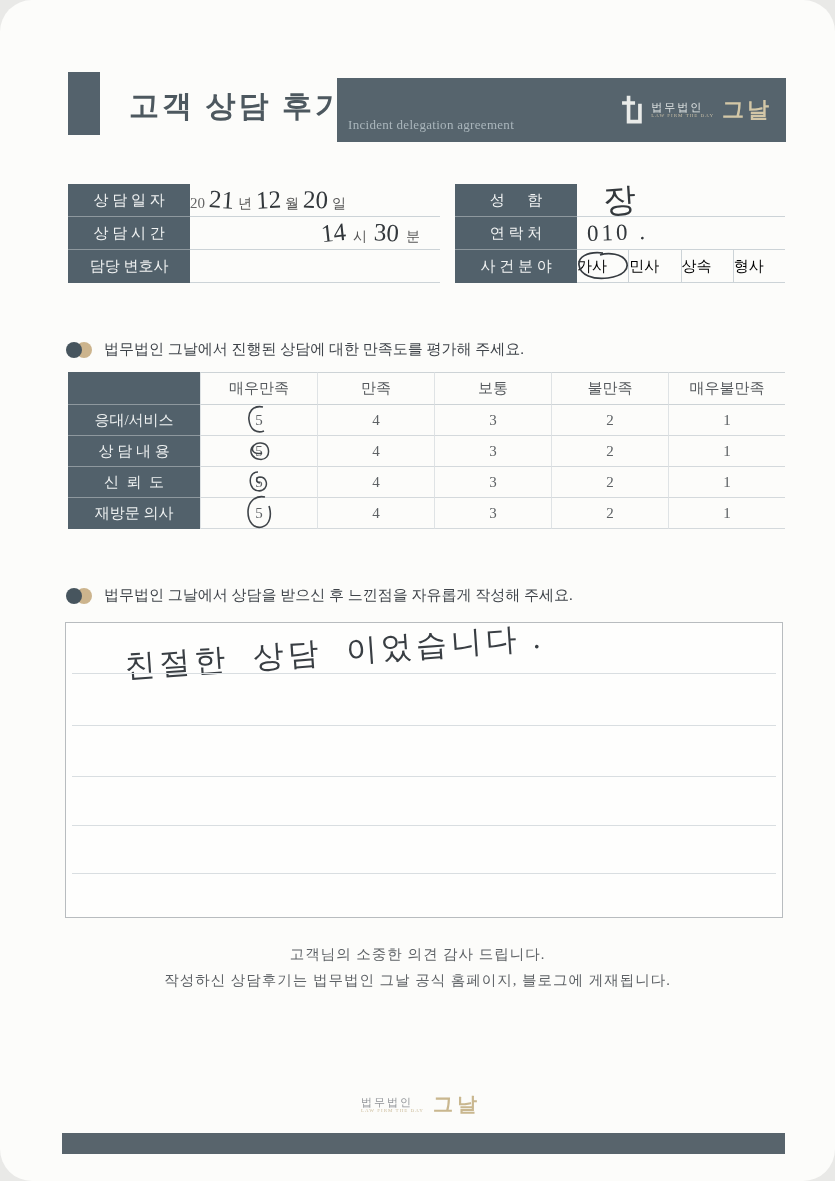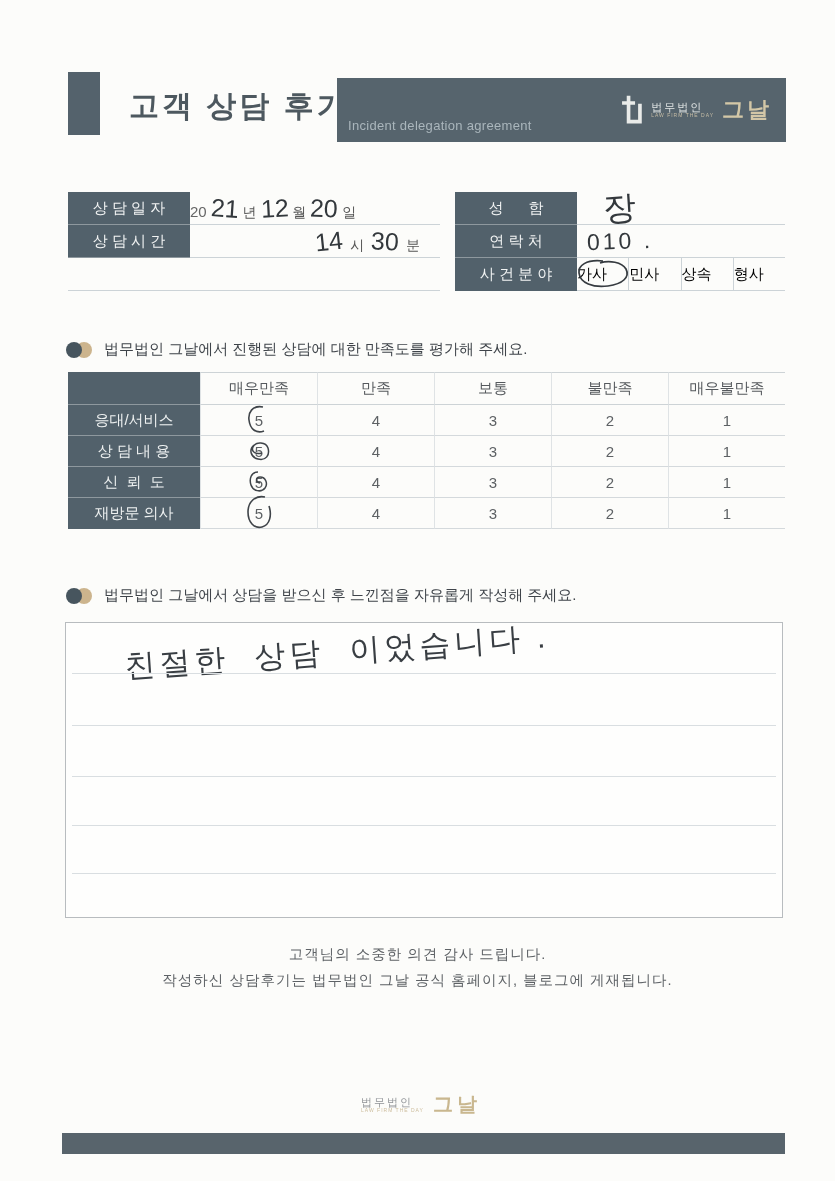--- a/index.html
+++ b/index.html
@@ -1,36 +1,36 @@
 <!DOCTYPE html>
 <html><head>
 <meta charset="utf-8">
 <style>
   * { margin:0; padding:0; box-sizing:border-box; }
   html,body { background:#e9e9e7; }
   .page {
     position:relative; width:835px; height:1181px; margin:0 auto;
     background:#fcfcfa; overflow:hidden;
-    font-family:Liberation Sans, sans-serif; color:#444;
+    font-family:Liberation Serif, serif; color:#444;border-radius:32px;
   }
 
   
   .title-square { position:absolute; left:68px; top:72px; width:32px; height:63px; background:#54626c; }
   .page-title { position:absolute; left:129px; top:86px; font-size:30px; font-weight:bold;
     color:#4d585f; letter-spacing:3px; }
   .header-bar { position:absolute; left:337px; top:78px; width:449px; height:64px; background:#56646d; }
   .header-subtitle { position:absolute; left:11px; bottom:9px; color:#aab6bc; font-size:13px; letter-spacing:.3px; }
   .header-logo { position:absolute; right:14px; top:15px; display:flex; align-items:center; }
   .logo-text-col { display:flex; flex-direction:column; align-items:flex-start; margin-left:7px; line-height:1.1; }
   .logo-firm-light { color:#e3e7e6; font-size:11px; letter-spacing:2px; }
   .logo-tagline-light { color:#bcb297; font-size:5px; color:#c6bda6; letter-spacing:1px; }
   .logo-name-light { color:#d3c7a7; font-size:22px; font-weight:bold; letter-spacing:3px; margin-left:8px; }
 
   
-  .info-table { position:absolute; top:192px; }
+  .info-table { position:absolute; top:184px; }
   #info-left { left:68px; width:372px; }
   #info-right { left:455px; width:330px; }
   .info-row { display:flex; height:33px; }
   .info-label { width:122px; background:#52616b; color:#f1f3f3; font-size:15px;
     display:flex; align-items:center; justify-content:center; white-space:pre;
     border-bottom:1px solid rgba(255,255,255,.35); }
   .info-row:last-child .info-label { border-bottom:none; }
   .info-value { flex:1; border-bottom:1px solid #ccd3d7; position:relative;
     display:flex; align-items:baseline; }
   .printed-sm { font-size:15px; color:#666; }
@@ -131,20 +131,21 @@
     <div class="info-row">
       <div class="info-label">상 담 시 간</div>
       <div class="info-value v-time">
         <span class="hand hand-num" style="transform:rotate(-6deg)">14</span>
         <span class="unit">시</span>
         <span class="hand hand-num" style="transform:rotate(3deg)">30</span>
         <span class="unit">분</span>
       </div>
     </div>
     <div class="info-row">
+      <div class="info-label">담당 변호사</div>
       <div class="info-value"></div>
     </div>
   </div>
 
   <div class="info-table" id="info-right">
     <div class="info-row">
       <div class="info-label">성      함</div>
       <div class="info-value v-name">
         <span class="hand">장</span>
       </div>

